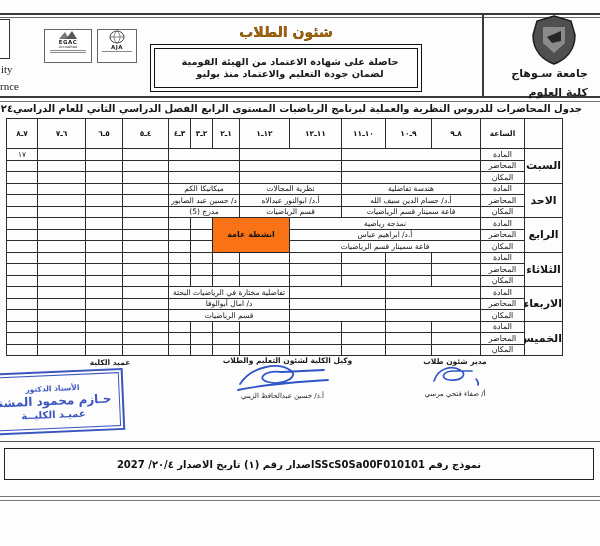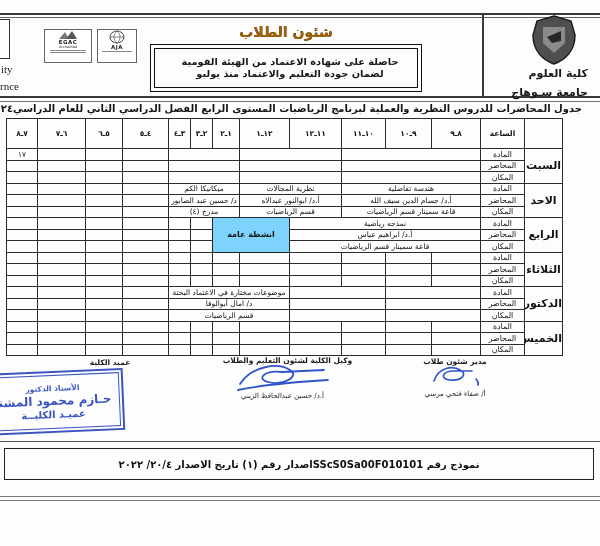--- a/index.html
+++ b/index.html
@@ -26,21 +26,21 @@
   
   .page-title{position:absolute;left:10px;top:103px;width:572px;text-align:center;direction:rtl;font-size:10px;font-weight:bold;color:#141414;white-space:nowrap;}
 
   
   #schedule-table{position:absolute;left:6px;top:118px;width:556px;border-collapse:collapse;table-layout:fixed;direction:rtl;border:1.6px solid #222;}
   #schedule-table td{border:1px solid #2b2b2b;text-align:center;vertical-align:middle;padding:0;height:11.5px;font-size:7.5px;color:#141414;white-space:nowrap;overflow:hidden;}
   #schedule-table tr.hdr td{height:30px;font-weight:bold;font-size:7.5px;}
   #schedule-table td.day{font-weight:bold;font-size:11px;border-width:1.6px;}
   #schedule-table td.lbl{font-size:7.8px;border-width:1.4px;}
   #schedule-table tr.day-start td{border-top-width:1.6px;}
-  #schedule-table td.shade{background:#7dd3fc;font-weight:bold;font-size:8px;border:1.4px solid #222;}
+  #schedule-table td.shade{background:#f97316;font-weight:bold;font-size:8px;border:1.4px solid #222;}
 
   
   .sig-title{position:absolute;font-size:7.5px;font-weight:bold;text-align:center;direction:rtl;white-space:nowrap;}
   .sig-name{position:absolute;font-size:7px;text-align:center;direction:rtl;white-space:nowrap;color:#222;}
   .scribble{position:absolute;}
   .stamp{position:absolute;left:-18px;top:371px;width:142px;height:62px;border:2.5px solid #3b55c0;transform:rotate(-2.5deg);background:rgba(255,255,255,.1);}
   .stamp-inner{position:absolute;inset:2px;border:1px solid #3b55c0;display:flex;flex-direction:column;align-items:center;justify-content:center;direction:rtl;color:#3b55c0;}
   .stamp-inner .l1{font-size:7.5px;font-weight:bold;line-height:10px;}
   .stamp-inner .l2{font-size:12px;font-weight:900;line-height:14px;}
   .stamp-inner .l3{font-size:10px;font-weight:900;line-height:13px;}
@@ -86,22 +86,22 @@
 <div class="accred-box">
   <span>حاصلة على شهادة الاعتماد من الهيئة القومية لضمان جودة التعليم والاعتماد منذ يوليو</span>
 </div>
 
 <svg class="emblem" width="46" height="50" viewBox="0 0 46 50">
   <path d="M23 1 L40 6 L44 20 C44 36 34 45 23 49 C12 45 2 36 2 20 L6 6 Z" fill="#4f4f4f" stroke="#1c1c1c" stroke-width="1.5"></path>
   <path d="M12 12 h22 v16 l-11 10 -11 -10 Z" fill="#8a8a8a"></path>
   <path d="M16 22 l14 -6 v10 l-9 2 Z" fill="#262626"></path>
 </svg>
 <div class="uni-block">
+  <div>جامعة سـوهاج</div>
   <div>كلية العلوم</div>
-  <div>جامعة سـوهاج</div>
 </div>
 
 <div class="page-title">جدول المحاضرات للدروس النظرية والعملية لبرنامج الرياضيات المستوى الرابع الفصل الدراسي الثاني للعام الدراسي٢٠٢٤ - ٢٠٢٥ م</div>
 
 <table id="schedule-table">
   <colgroup>
     <col style="width:38px">
       <col style="width:44px">
     <col style="width:49px">
       <col style="width:46px">
@@ -182,21 +182,21 @@
         <td class="cell" colspan="3">د/ حسين عبد الصابور</td>
         <td class="cell"></td>
         <td class="cell"></td>
         <td class="cell"></td>
         <td class="cell"></td>
       </tr>
       <tr>
         <td class="lbl">المكان</td>
         <td class="cell" colspan="3">قاعة سمينار قسم الرياضيات</td>
         <td class="cell" colspan="2">قسم الرياضيات</td>
-        <td class="cell" colspan="3">مدرج (٤)</td>
+        <td class="cell" colspan="3">مدرج (5)</td>
         <td class="cell"></td>
         <td class="cell"></td>
         <td class="cell"></td>
         <td class="cell"></td>
       </tr>
       <tr class="day-start">
         <td class="day" rowspan="3">الرابع</td>
         <td class="lbl">المادة</td>
         <td class="cell" colspan="4">نمذجه رياضية</td>
         <td class="cell shade" colspan="2" rowspan="3">انشطة عامة</td>
@@ -267,25 +267,25 @@
         <td class="cell"></td>
         <td class="cell"></td>
         <td class="cell"></td>
         <td class="cell"></td>
         <td class="cell"></td>
         <td class="cell"></td>
         <td class="cell"></td>
         <td class="cell"></td>
       </tr>
       <tr class="day-start">
-        <td class="day" rowspan="3">الدكتور</td>
-        <td class="lbl">المادة</td>
-        <td class="cell" colspan="2"></td>
-        <td class="cell" colspan="2"></td>
-        <td class="cell" colspan="4">موضوعات مختارة في الاعتماد البحتة</td>
+        <td class="day" rowspan="3">الاربعاء</td>
+        <td class="lbl">المادة</td>
+        <td class="cell" colspan="2"></td>
+        <td class="cell" colspan="2"></td>
+        <td class="cell" colspan="4">تفاضلية مختارة في الرياضيات البحتة</td>
         <td class="cell"></td>
         <td class="cell"></td>
         <td class="cell"></td>
         <td class="cell"></td>
       </tr>
       <tr>
         <td class="lbl">المحاضر</td>
         <td class="cell" colspan="2"></td>
         <td class="cell" colspan="2"></td>
         <td class="cell" colspan="4">د/ امال أبوالوفا</td>
@@ -370,16 +370,16 @@
 <div class="stamp">
   <div class="stamp-inner">
     <div class="l1">الأستاذ الدكتور</div>
     <div class="l2">حـازم محمود المشنـ</div>
     <div class="l3">عميـد الكليــة</div>
   </div>
 </div>
 
 <div class="rule" style="left:0;top:441px;width:600px;height:1px;background:#555;"></div>
 <div class="foot-box">
-  <span>نموذج رقم SScS0Sa00F010101اصدار رقم (١) تاريخ الاصدار ٢٠/٤/ ٢٠٢٢</span>
+  <span>نموذج رقم SScS0Sa00F010101اصدار رقم (١) تاريخ الاصدار ٢٠/٤/ 2027</span>
 </div>
 <div class="rule" style="left:0;top:496px;width:600px;height:1px;background:#777;"></div>
 <div class="rule" style="left:0;top:500px;width:600px;height:1px;background:#777;"></div>
 
 </body></html>

